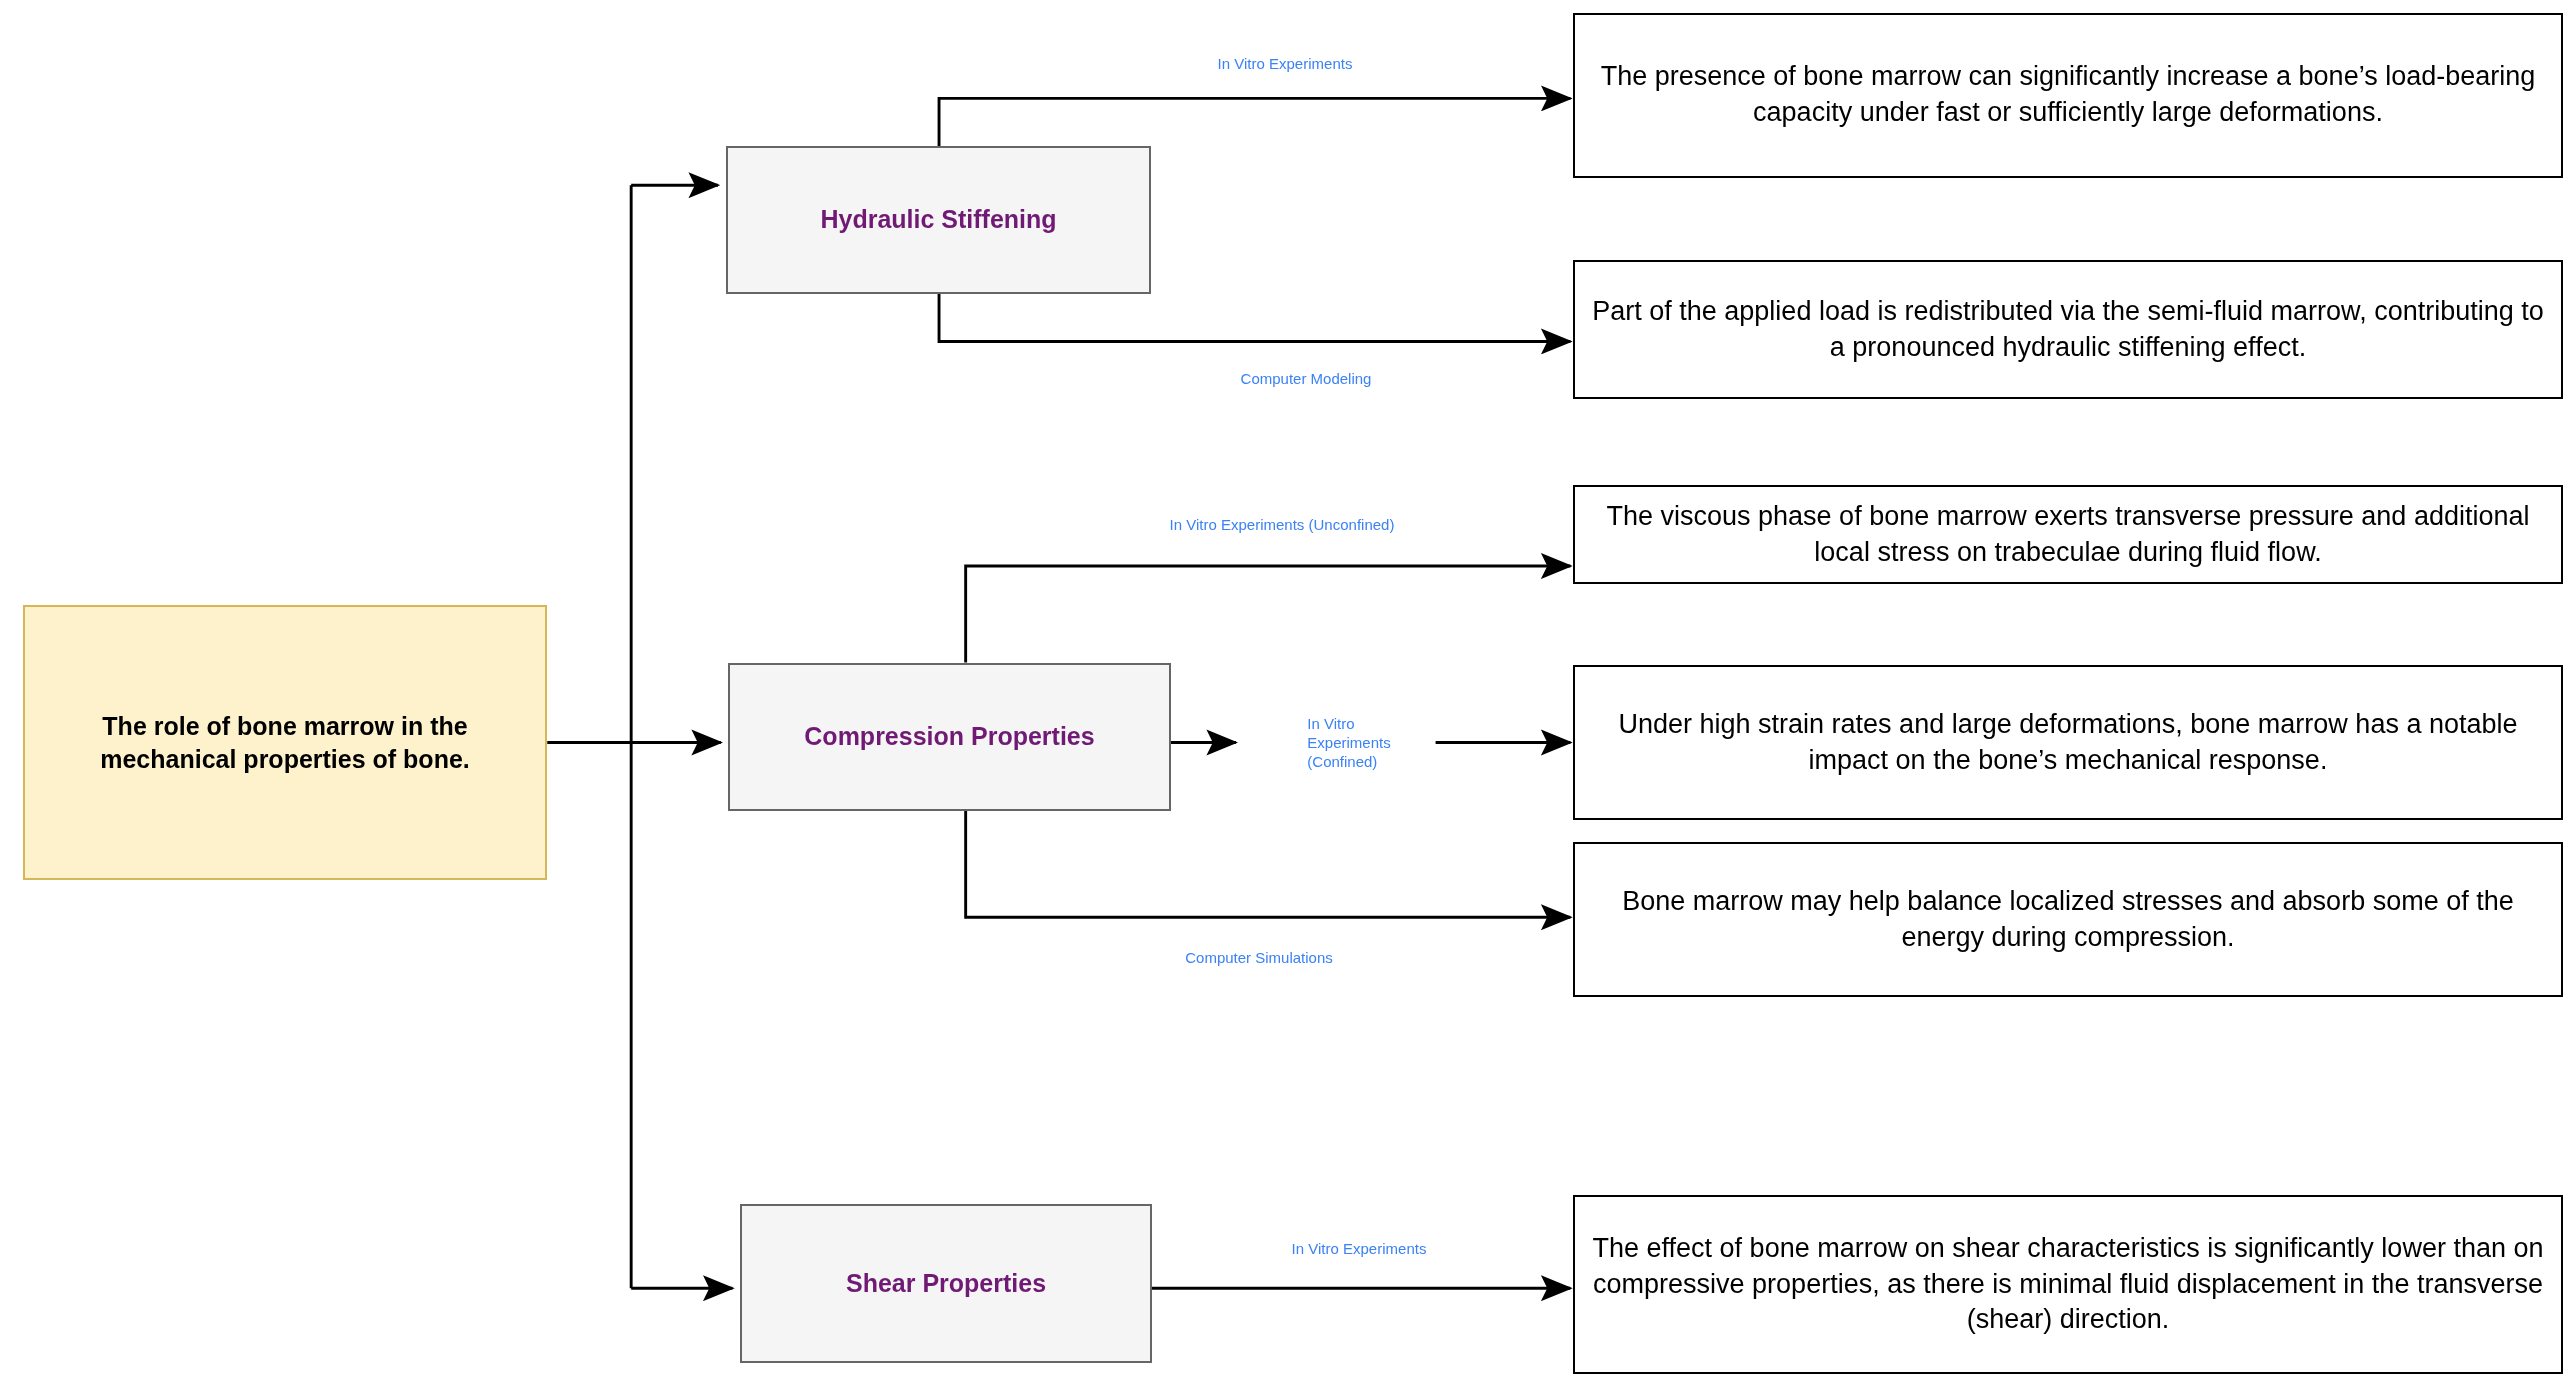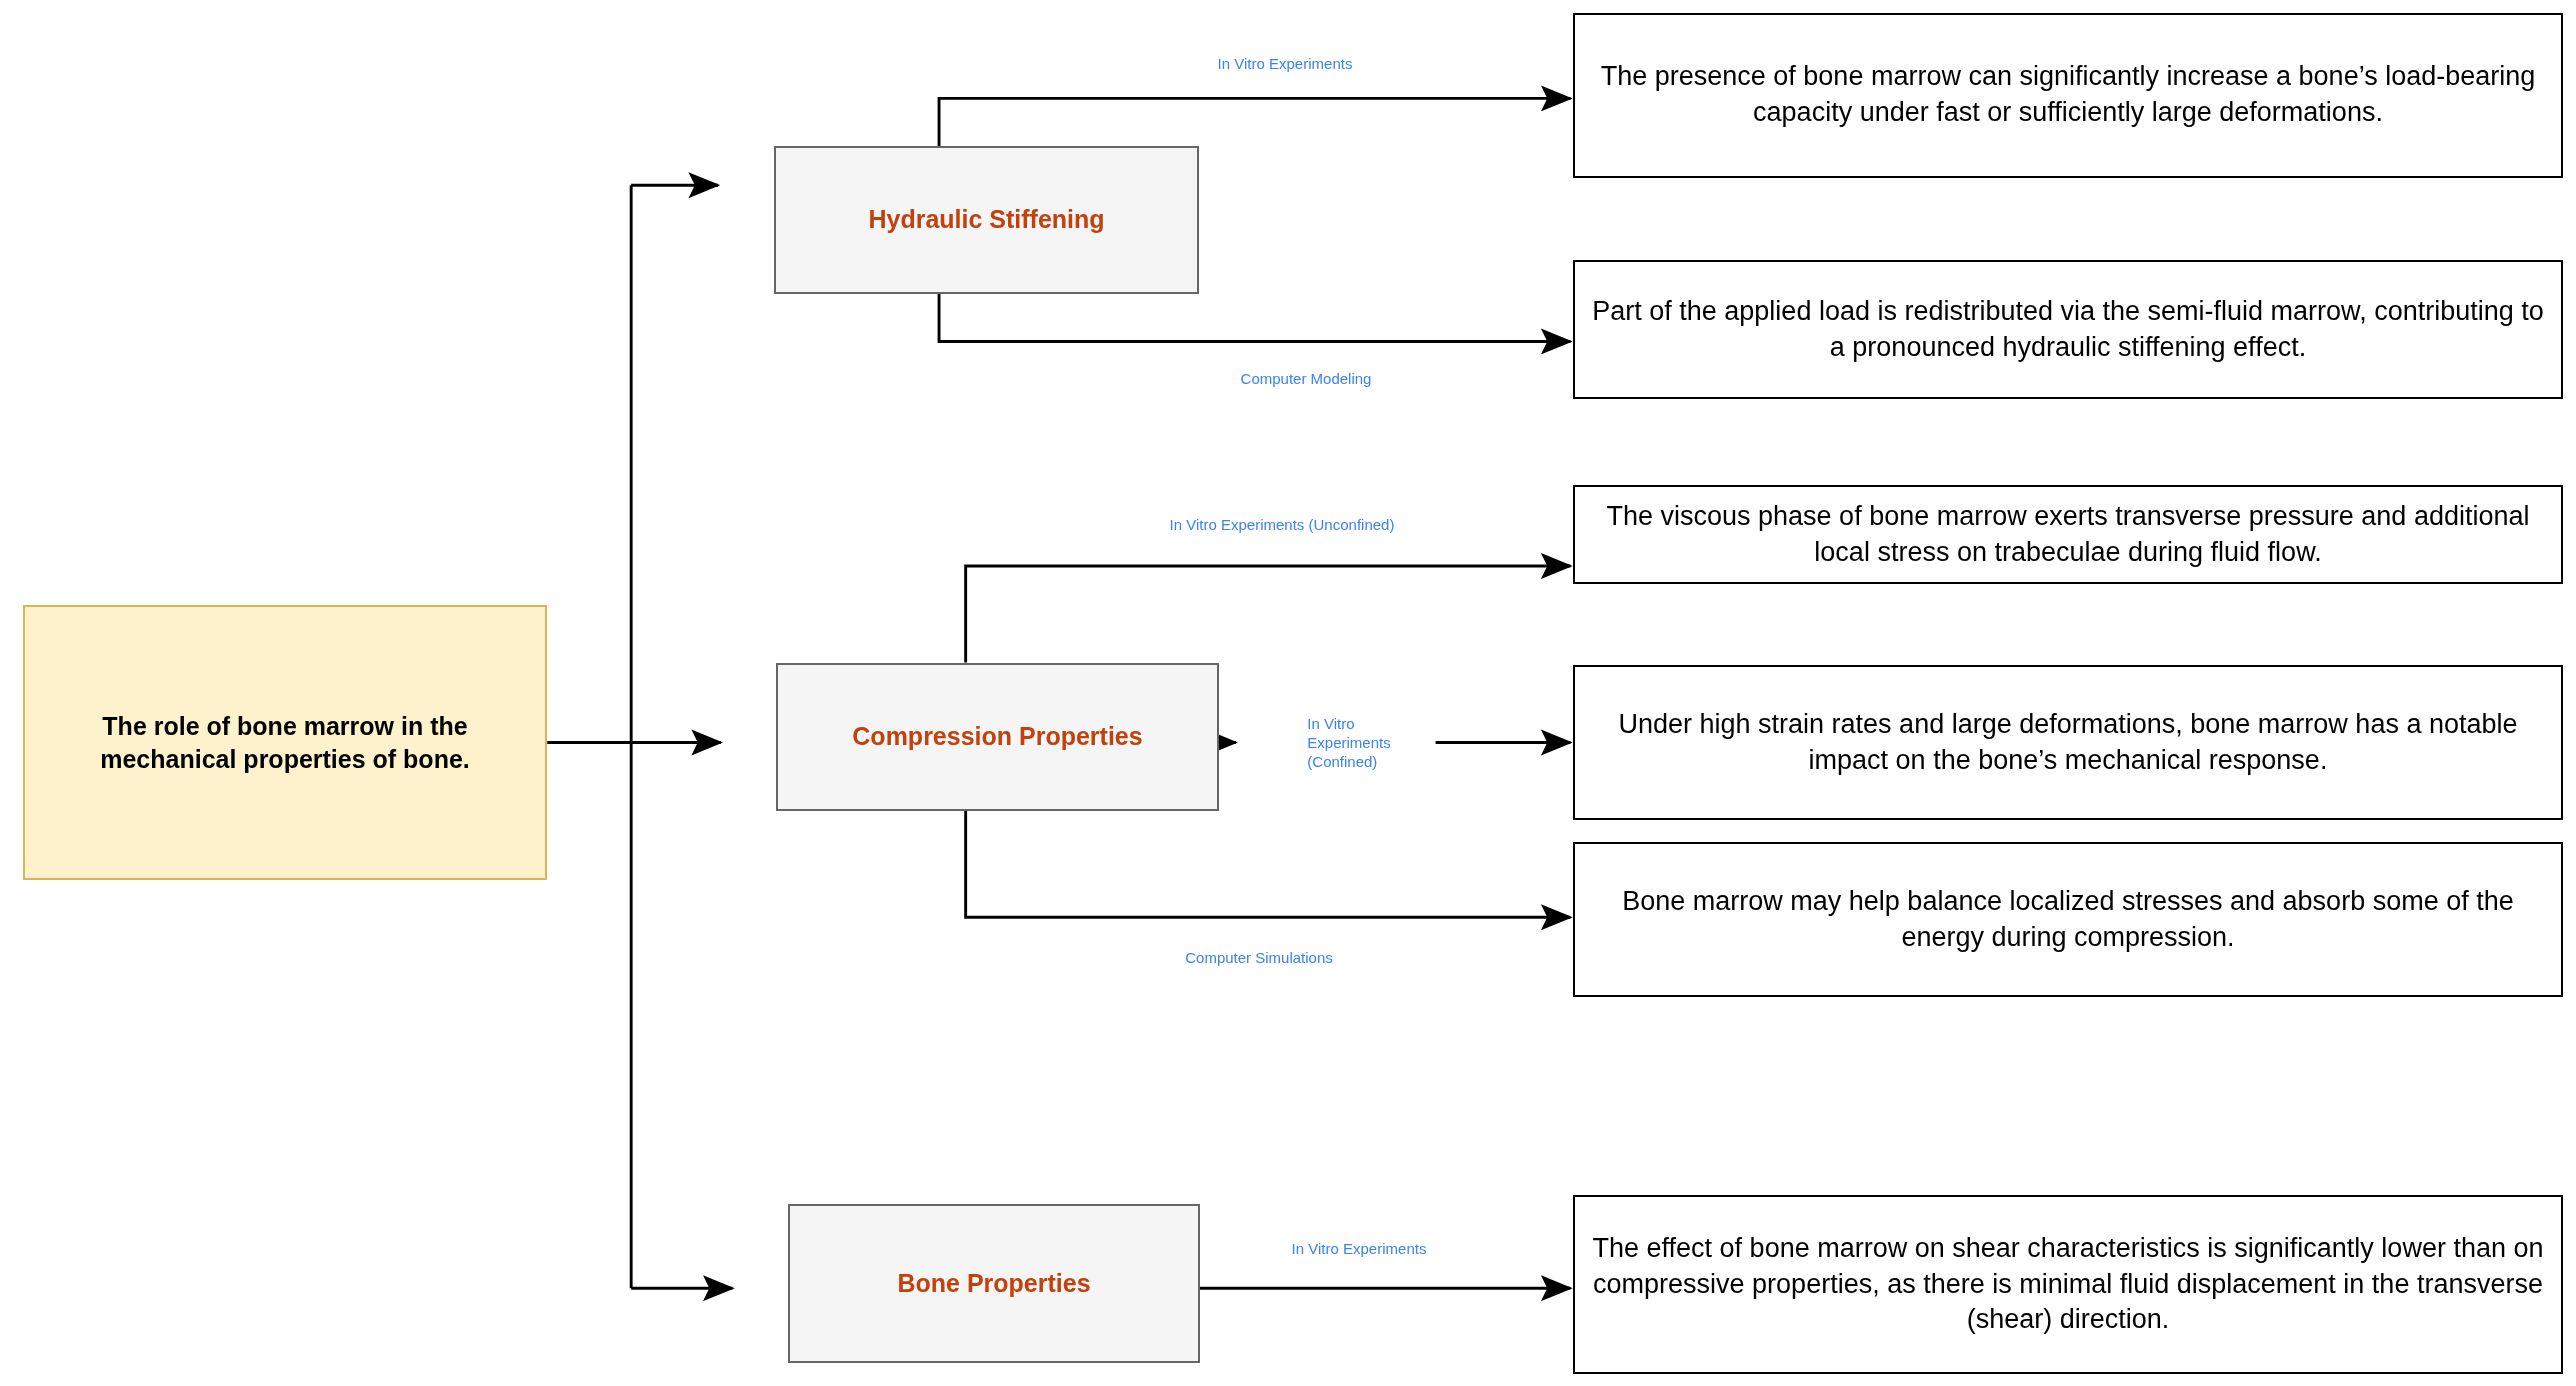--- a/index.html
+++ b/index.html
@@ -45,23 +45,22 @@
     color: #000000;
     padding: 14px 8px;
   }
 
   .branch-node {
     background: #f5f5f5;
     border: 2.3px solid #666666;
     font-weight: bold;
     font-size: 25px;
     line-height: 1.25;
-    color: #c2410c;
+    color: #701a75;
     padding: 3.5px 8px;
-    margin-left: 48px;
   }
 
   .detail-node {
     background: #ffffff;
     border: 2.3px solid #000000;
     font-weight: normal;
     font-size: 27px;
     line-height: 1.33;
     color: #000000;
     padding: 5.8px 10.4px;
@@ -122,21 +121,21 @@
 
   <div class="node branch-node" style="left:726px; top:146px; width:425px; height:148px;">
     <span>Hydraulic Stiffening</span>
   </div>
 
   <div class="node branch-node" style="left:728px; top:663px; width:443px; height:148px;">
     <span>Compression Properties</span>
   </div>
 
   <div class="node branch-node" style="left:740px; top:1204px; width:412px; height:159px;">
-    <span>Bone Properties</span>
+    <span>Shear Properties</span>
   </div>
 
   <div class="node detail-node" style="left:1573px; top:12.7px; width:990px; height:165px;">
     <span>The presence of bone marrow can significantly increase a bone’s load-bearing capacity under fast or sufficiently large deformations.</span>
   </div>
 
   <div class="node detail-node" style="left:1573px; top:260px; width:990px; height:139px;">
     <span>Part of the applied load is redistributed via the semi-fluid marrow, contributing to a pronounced hydraulic stiffening effect.</span>
   </div>
 

